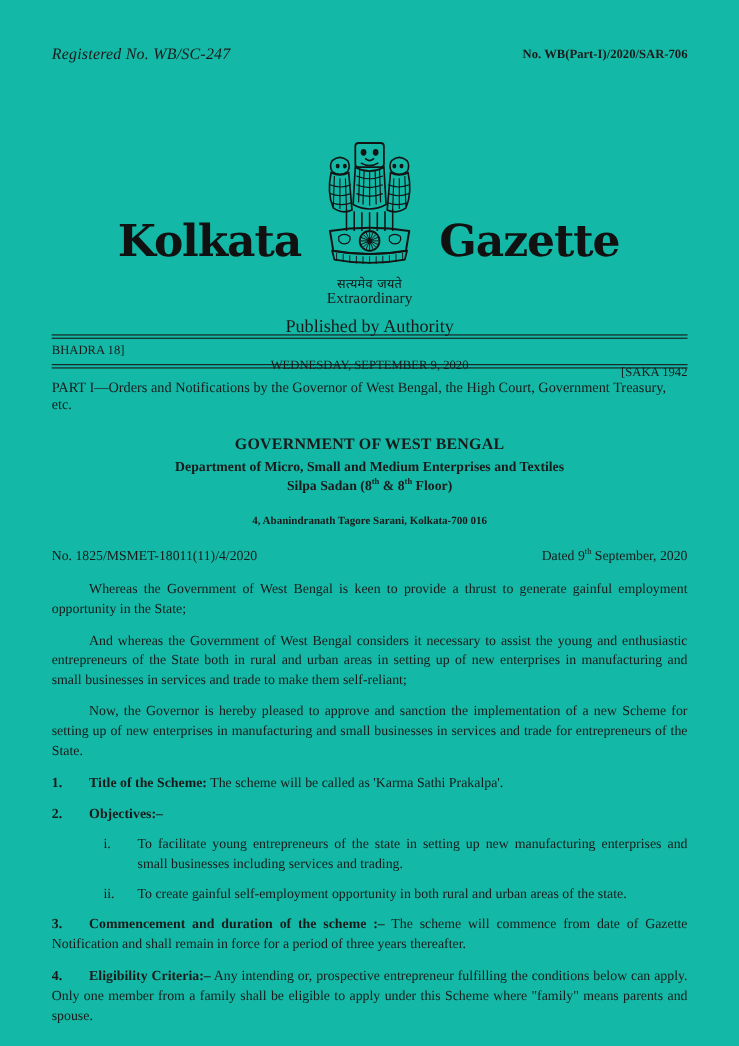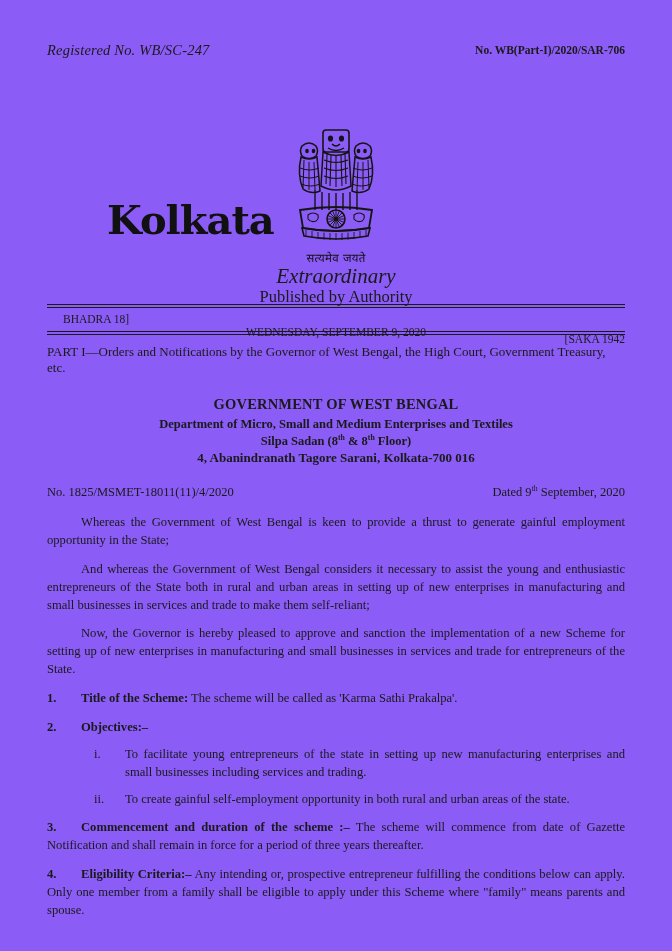--- a/index.html
+++ b/index.html
@@ -16,21 +16,21 @@
     position: relative;
   }
 
   .page {
     position: absolute;
     left: 0; top: 0;
     width: 672px;
     height: 951px;
     box-sizing: border-box;
     padding: 0 47px;
-    background: #8b5cf6;
+    background: #14b8a6;
   }
 
   
   .reg-row {
     position: relative;
     height: 30px;
     padding-top: 42px;
   }
   .reg-left {
     position: absolute;
@@ -106,22 +106,21 @@
     color: #111;
     letter-spacing: .3px;
     text-align: center;
   }
 
   .mast-extra {
     position: absolute;
     left: 0; right: 0;
     top: 182px;
     text-align: center;
-    font-style: italic;
-    font-size: 21px;
+    font-size: 14px;
   }
   .mast-auth {
     position: absolute;
     left: 0; right: 0;
     top: 205px;
     text-align: center;
     font-size: 16.5px;
   }
 
   
@@ -129,21 +128,21 @@
     border-top: 1.6px solid #1a1a1a;
     border-bottom: 1px solid #1a1a1a;
     height: 2px;
     margin: 0;
   }
   .date-bar {
     position: relative;
     height: 23px;
     font-size: 11.5px;
   }
-  .date-bar .dl { position: absolute; left: 16px;  top: 5px; }
+  .date-bar .dl { position: absolute; left: 0;  top: 5px; }
   .date-bar .dc { position: absolute; left: 0; right: 0; top: 5px; text-align: center; margin-top: 13px; }
   .date-bar .dr { position: absolute; right: 0; top: 5px; margin-top: 20px; }
 
   .part-line {
     font-size: 13px;
     padding-top: 9px;
     padding-bottom: 2px;
   }
 
   
@@ -161,22 +160,22 @@
     font-size: 12.5px;
     margin-top: 4px;
   }
   .gov-addr1 {
     font-weight: bold;
     font-size: 12.5px;
     margin-top: 2px;
   }
   .gov-addr2 {
     font-weight: bold;
-    font-size: 13px;
-    margin-top: 1px;
+    font-size: 10px;
+    margin-top: 19px;
   }
   sup { font-size: .62em; vertical-align: super; line-height: 0; }
 
   
   .no-row {
     position: relative;
     height: 18px;
     margin-top: 19px;
     font-size: 12.5px;
   }
@@ -333,20 +332,21 @@
             <path d="M70 108 v7"></path>
               <path d="M76 107 v7"></path>
               <path d="M82 106 v7"></path>
           </g>
         </g>
       </svg>
       <div class="emblem-motto">सत्यमेव जयते</div>
     </div>
 
     <div class="bl mast-kolkata">Kolkata</div>
+    <div class="bl mast-gazette">Gazette</div>
 
     <div class="mast-extra">Extraordinary</div>
     <div class="mast-auth">Published by Authority</div>
   </div>
 
   <div class="rule-double"></div>
   <div class="date-bar">
     <span class="dl">BHADRA 18]</span>
     <span class="dc">WEDNESDAY, SEPTEMBER 9, 2020</span>
     <span class="dr">[SAKA 1942</span>

